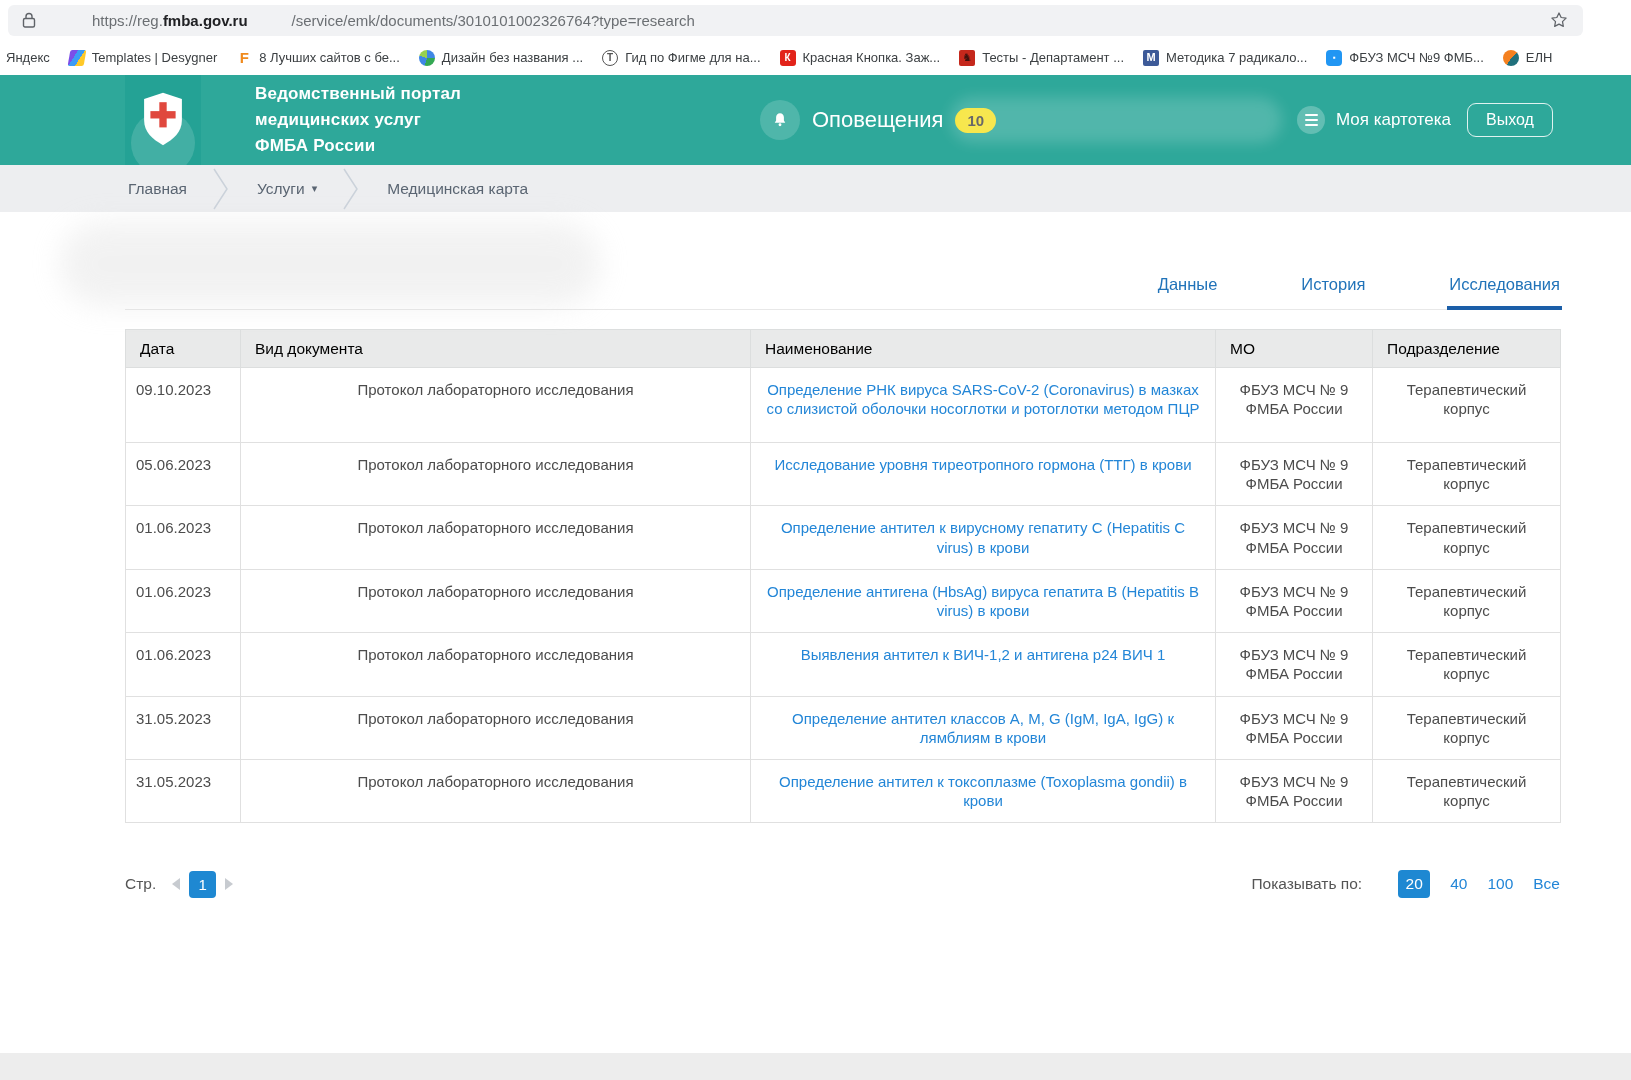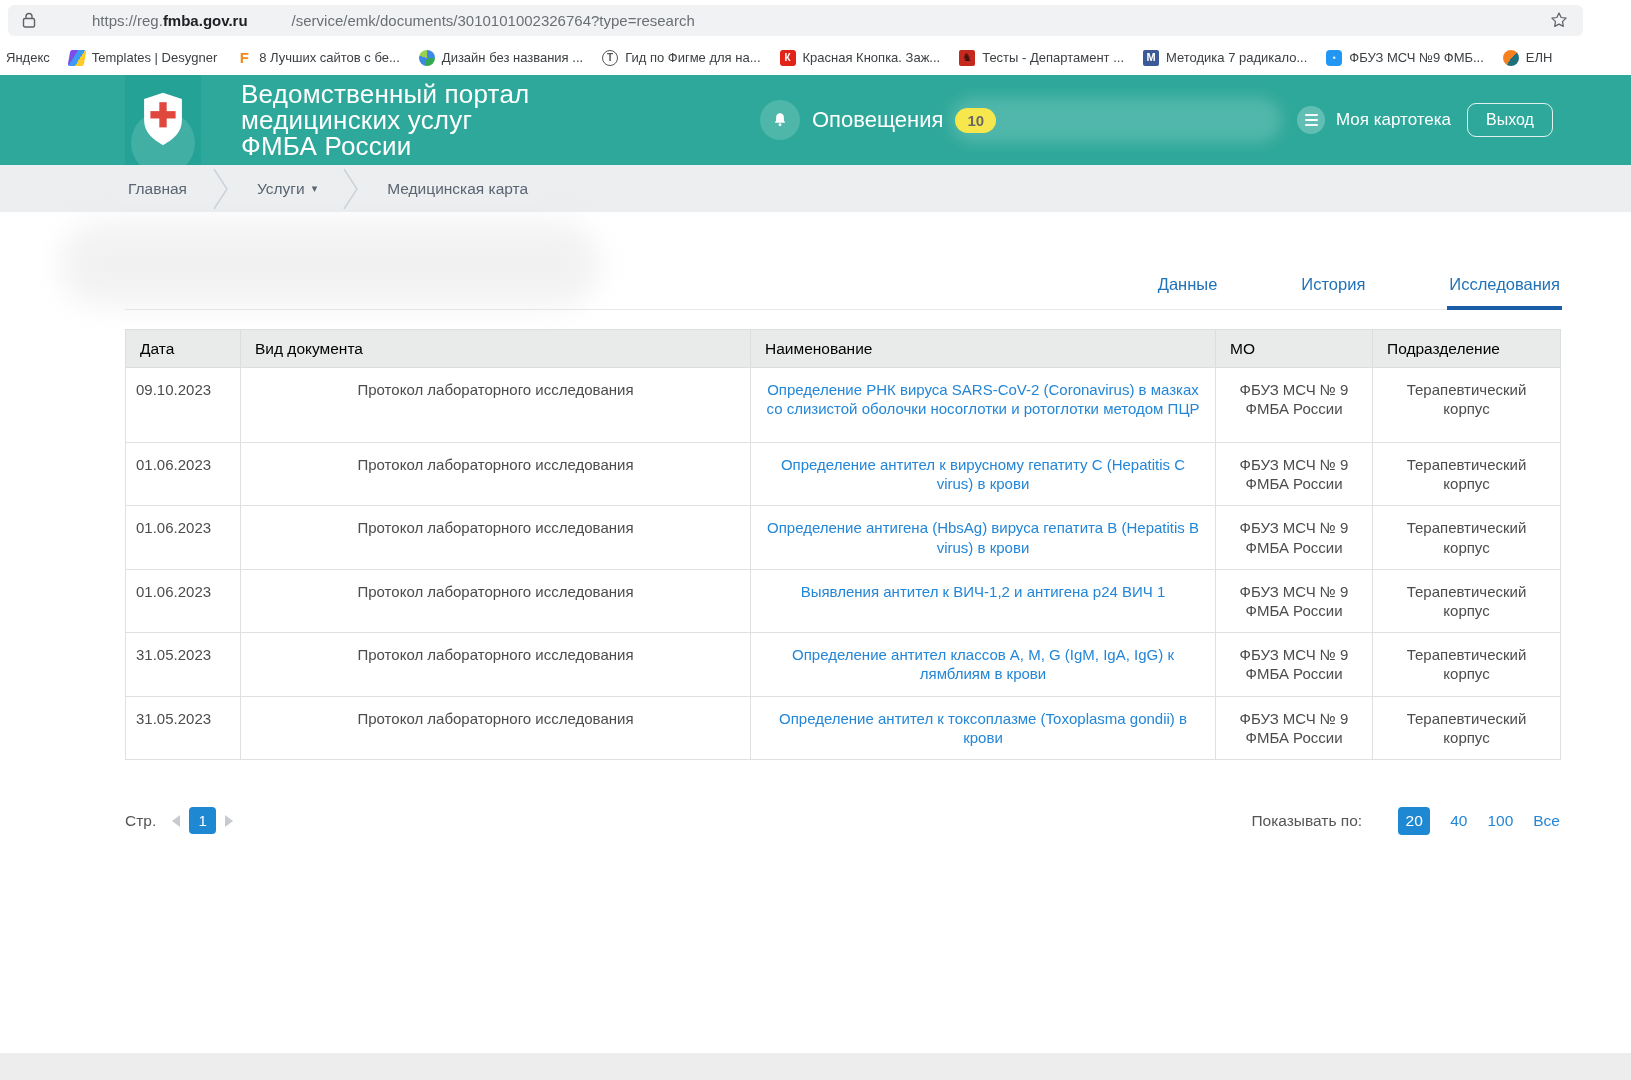--- a/index.html
+++ b/index.html
@@ -31,21 +31,21 @@
   .fav-red-button{background:#E2231A;font-size:10px;}
   .fav-moscow-emblem{background:#C5281C;border-radius:2px;color:#40120e;font-size:11px;}
   .fav-letter-m{background:#3D5A98;border-radius:2px;font-size:11px;}
   .fav-chat-bubble{background:#2196F3;border-radius:4px;font-size:8px;color:#fff;}
   .fav-round-badge{border-radius:50%;background:conic-gradient(from 210deg,#F4801F 0 55%,#20707C 55% 100%);}
   
   .app-header{height:90px;background:var(--accent);position:relative;display:flex;align-items:center;color:#fff;}
   .logo{width:76px;height:90px;margin-left:125px;background:var(--accent-dark);position:relative;overflow:hidden;flex:none;}
   .logo-circle{position:absolute;left:6px;top:36px;width:64px;height:64px;border-radius:50%;background:rgba(255,255,255,.14);}
   .logo svg{position:absolute;left:17px;top:16px;}
-  .app-title{margin-left:40px;font-size:26px;line-height:26px;font-weight:400;white-space:pre-line;letter-spacing:.2px;}
+  .app-title{margin-left:54px;font-size:17px;line-height:26px;font-weight:700;white-space:pre-line;letter-spacing:.2px;}
   .notif{position:absolute;left:760px;top:50%;transform:translateY(-50%);display:flex;align-items:center;cursor:pointer;}
   .icon-circle{width:40px;height:40px;border-radius:50%;background:rgba(255,255,255,.16);
     display:flex;align-items:center;justify-content:center;flex:none;}
   .notif-label{margin-left:12px;font-size:22px;font-weight:400;}
   .notif-badge{margin-left:12px;background:var(--badge-yellow);color:#4a4a4a;font-size:15px;font-weight:700;
     padding:4px 12px;border-radius:14px;}
   .user-blur{position:absolute;left:950px;top:22px;width:332px;height:46px;border-radius:23px;
     background:rgba(255,255,255,.17);filter:blur(7px);}
   .my-card{position:absolute;left:1297px;top:50%;transform:translateY(-50%);display:flex;align-items:center;cursor:pointer;}
   .icon-circle.small{width:28px;height:28px;background:rgba(255,255,255,.25);}
@@ -235,20 +235,27 @@
       </thead>
     <tbody>
         <tr class="row-tall">
           <td class="c-date">09.10.2023</td>
           <td class="c-center">Протокол лабораторного исследования</td>
           <td class="c-center"><a class="doc-link">Определение РНК вируса SARS-CoV-2 (Coronavirus) в мазках со слизистой оболочки носоглотки и ротоглотки методом ПЦР</a></td>
           <td class="c-center">ФБУЗ МСЧ № 9 ФМБА России</td>
           <td class="c-center">Терапевтический корпус</td>
         </tr>
         <tr>
+          <td class="c-date">05.06.2023</td>
+          <td class="c-center">Протокол лабораторного исследования</td>
+          <td class="c-center"><a class="doc-link">Исследование уровня тиреотропного гормона (ТТГ) в крови</a></td>
+          <td class="c-center">ФБУЗ МСЧ № 9 ФМБА России</td>
+          <td class="c-center">Терапевтический корпус</td>
+        </tr>
+        <tr>
           <td class="c-date">01.06.2023</td>
           <td class="c-center">Протокол лабораторного исследования</td>
           <td class="c-center"><a class="doc-link">Определение антител к вирусному гепатиту C (Hepatitis C virus) в крови</a></td>
           <td class="c-center">ФБУЗ МСЧ № 9 ФМБА России</td>
           <td class="c-center">Терапевтический корпус</td>
         </tr>
         <tr>
           <td class="c-date">01.06.2023</td>
           <td class="c-center">Протокол лабораторного исследования</td>
           <td class="c-center"><a class="doc-link">Определение антигена (HbsAg) вируса гепатита B (Hepatitis B virus) в крови</a></td>

